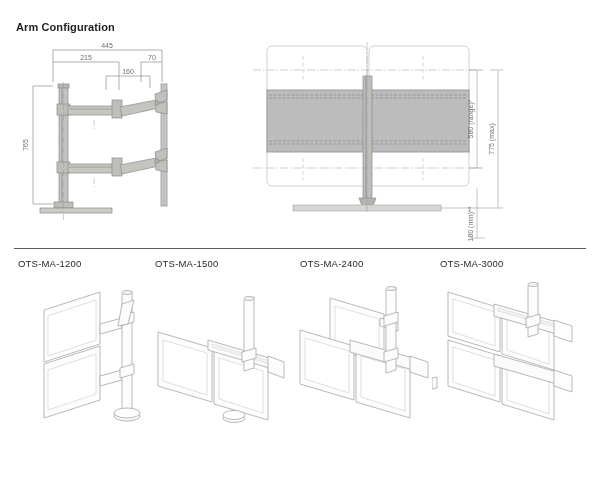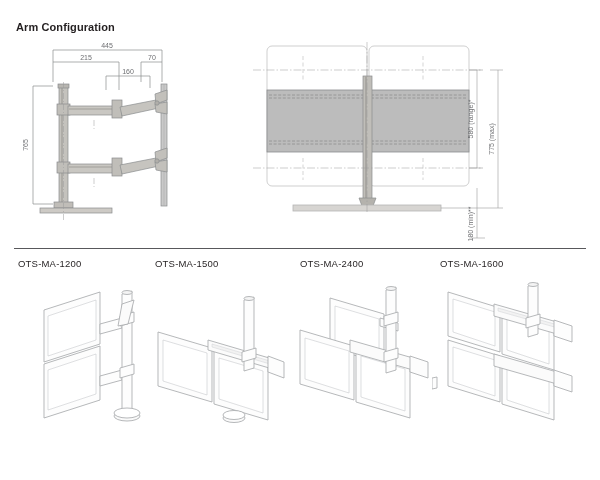--- a/index.html
+++ b/index.html
@@ -206,21 +206,21 @@
     <text x="228" y="81" font-size="7" text-anchor="middle" transform="rotate(-90 228 81)">580 (range)*</text>
     <text x="249" y="101" font-size="7" text-anchor="middle" transform="rotate(-90 249 101)">775 (max)</text>
     <text x="228" y="186" font-size="7" text-anchor="middle" transform="rotate(-90 228 186)">180 (min)**</text>
   </svg>
 
   <div id="section-divider"></div>
 
   <div class="product-label" id="label-0">OTS-MA-1200</div>
   <div class="product-label" id="label-1">OTS-MA-1500</div>
   <div class="product-label" id="label-2">OTS-MA-2400</div>
-  <div class="product-label" id="label-3">OTS-MA-1600</div>
+  <div class="product-label" id="label-3">OTS-MA-3000</div>
 
   <svg class="dwg" style="left:18px; top:276px;" width="135" height="155" viewBox="0 0 135 155">
     <g fill="#fdfdfd" stroke="#a9abae" stroke-width="0.85" stroke-linejoin="round">
 
       <path d="M26,34 L82,16 L82,68 L26,86 Z"></path>
       <path d="M30,40 L78,24 L78,64 L30,80 Z" fill="#ffffff" stroke="#c8cacd" stroke-width="0.6"></path>
 
       <path d="M26,88 L82,70 L82,124 L26,142 Z"></path>
       <path d="M30,94 L78,78 L78,118 L30,134 Z" fill="#ffffff" stroke="#c8cacd" stroke-width="0.6"></path>
 

